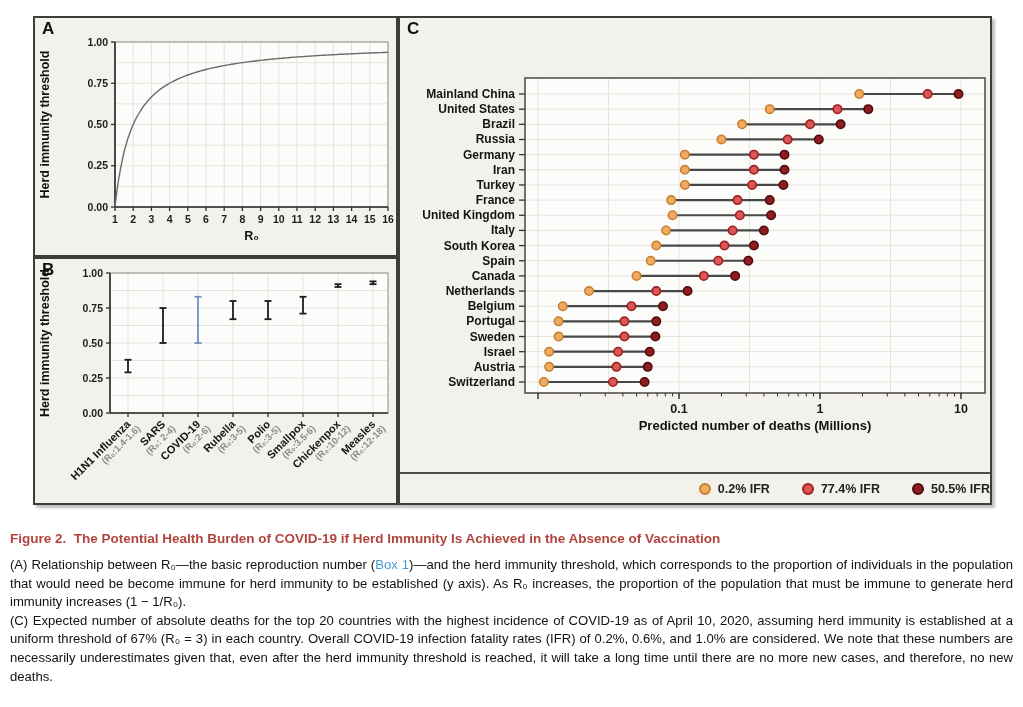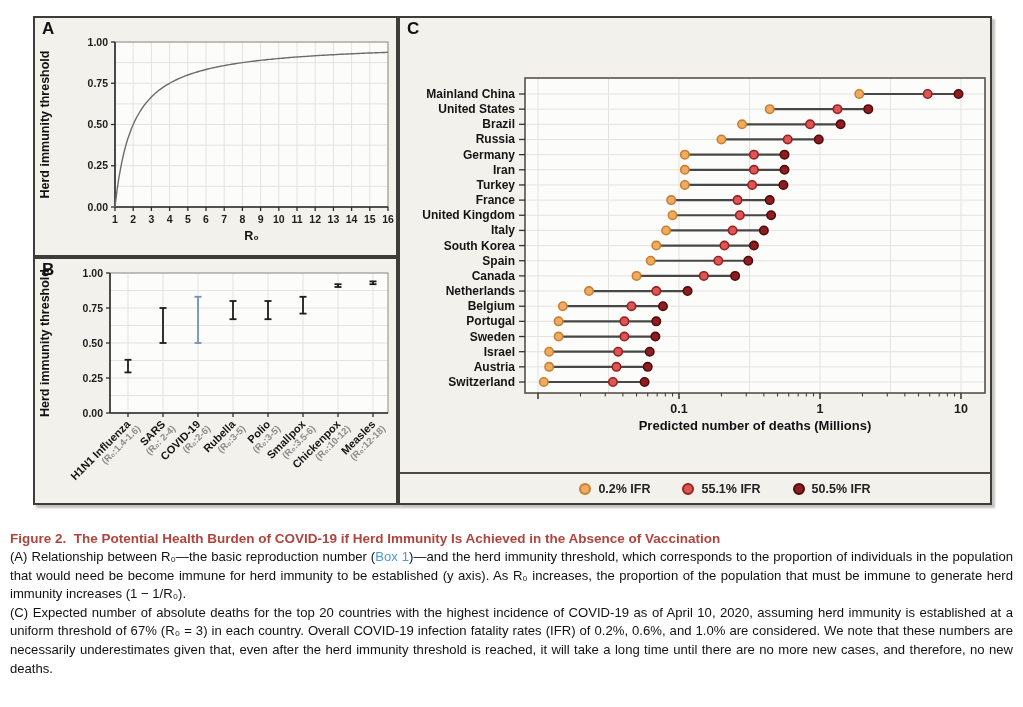--- a/index.html
+++ b/index.html
@@ -4,25 +4,25 @@
 <style>
   html,body{margin:0;padding:0;}
   body{font-family:"Liberation Sans",sans-serif;background:#ffffff;}
   .page{position:relative;width:1023px;height:707px;background:#ffffff;overflow:hidden;}
   .panel{position:absolute;background:#f2f1ec;border:2px solid #3f3d3a;box-shadow:3px 3px 2px rgba(145,142,136,.55);box-sizing:border-box;}
   #panelA{left:33px;top:16px;width:365px;height:241px;}
   #panelB{left:33px;top:257px;width:365px;height:248px;}
   #panelC{left:398px;top:16px;width:594px;height:489px;}
   .plabel{position:absolute;left:7px;top:1px;font-size:17px;font-weight:bold;color:#111;z-index:2;}
   svg{display:block;font-family:"Liberation Sans",sans-serif;}
-  .legend{position:absolute;left:0;right:0;bottom:0;height:29px;border-top:2px solid #4f4c47;display:flex;align-items:center;justify-content:center;gap:32px;padding-left:60px;}
+  .legend{position:absolute;left:0;right:0;bottom:0;height:29px;border-top:2px solid #4f4c47;display:flex;align-items:center;justify-content:flex-end;gap:32px;padding-left:60px;}
   .legend-item{display:flex;align-items:center;gap:7px;font-size:12.5px;font-weight:bold;color:#222;}
   .legend-dot{width:8px;height:8px;border-radius:50%;border:2px solid #000;display:inline-block;}
   .caption{position:absolute;left:10px;top:531px;width:1003px;color:#111;}
-  .cap-title{font-weight:bold;font-size:13.5px;color:#b1443e;white-space:pre-wrap;margin-bottom:2px;}
+  .cap-title{font-weight:bold;font-size:13.5px;color:#b1443e;white-space:pre-wrap;margin-bottom:10px;}
   .cap-body{font-size:13.1px;line-height:18.6px;text-align:justify;}
   .cap-body .link{color:#4a9bd5;cursor:pointer;margin-top:48px;}
 </style>
 </head>
 <body>
 
 <div class="page">
 
   <div class="panel" id="panelA">
     <div class="plabel">A</div>
@@ -423,21 +423,21 @@
         <text x="561" y="395" text-anchor="middle" font-size="12.5" font-weight="bold" fill="#1a1a1a">10</text>
         <text x="355" y="412" text-anchor="middle" font-size="13" font-weight="bold" fill="#111">Predicted number of deaths (Millions)</text>
       </svg>
     <div class="legend">
       <span class="legend-item">
         <span class="legend-dot" style="background: rgb(239, 171, 99); border-color: rgb(201, 128, 46);"></span>
         <span>0.2% IFR</span>
       </span>
       <span class="legend-item">
         <span class="legend-dot" style="background: rgb(217, 87, 87); border-color: rgb(158, 31, 31);"></span>
-        <span>55.1% IFR</span>
+        <span>77.4% IFR</span>
       </span>
       <span class="legend-item">
         <span class="legend-dot" style="background: rgb(143, 29, 31); border-color: rgb(79, 12, 14);"></span>
         <span>50.5% IFR</span>
       </span>
     </div>
   </div>
 
   <div class="caption">
     <div class="cap-title">Figure 2.  The Potential Health Burden of COVID-19 if Herd Immunity Is Achieved in the Absence of Vaccination</div>

